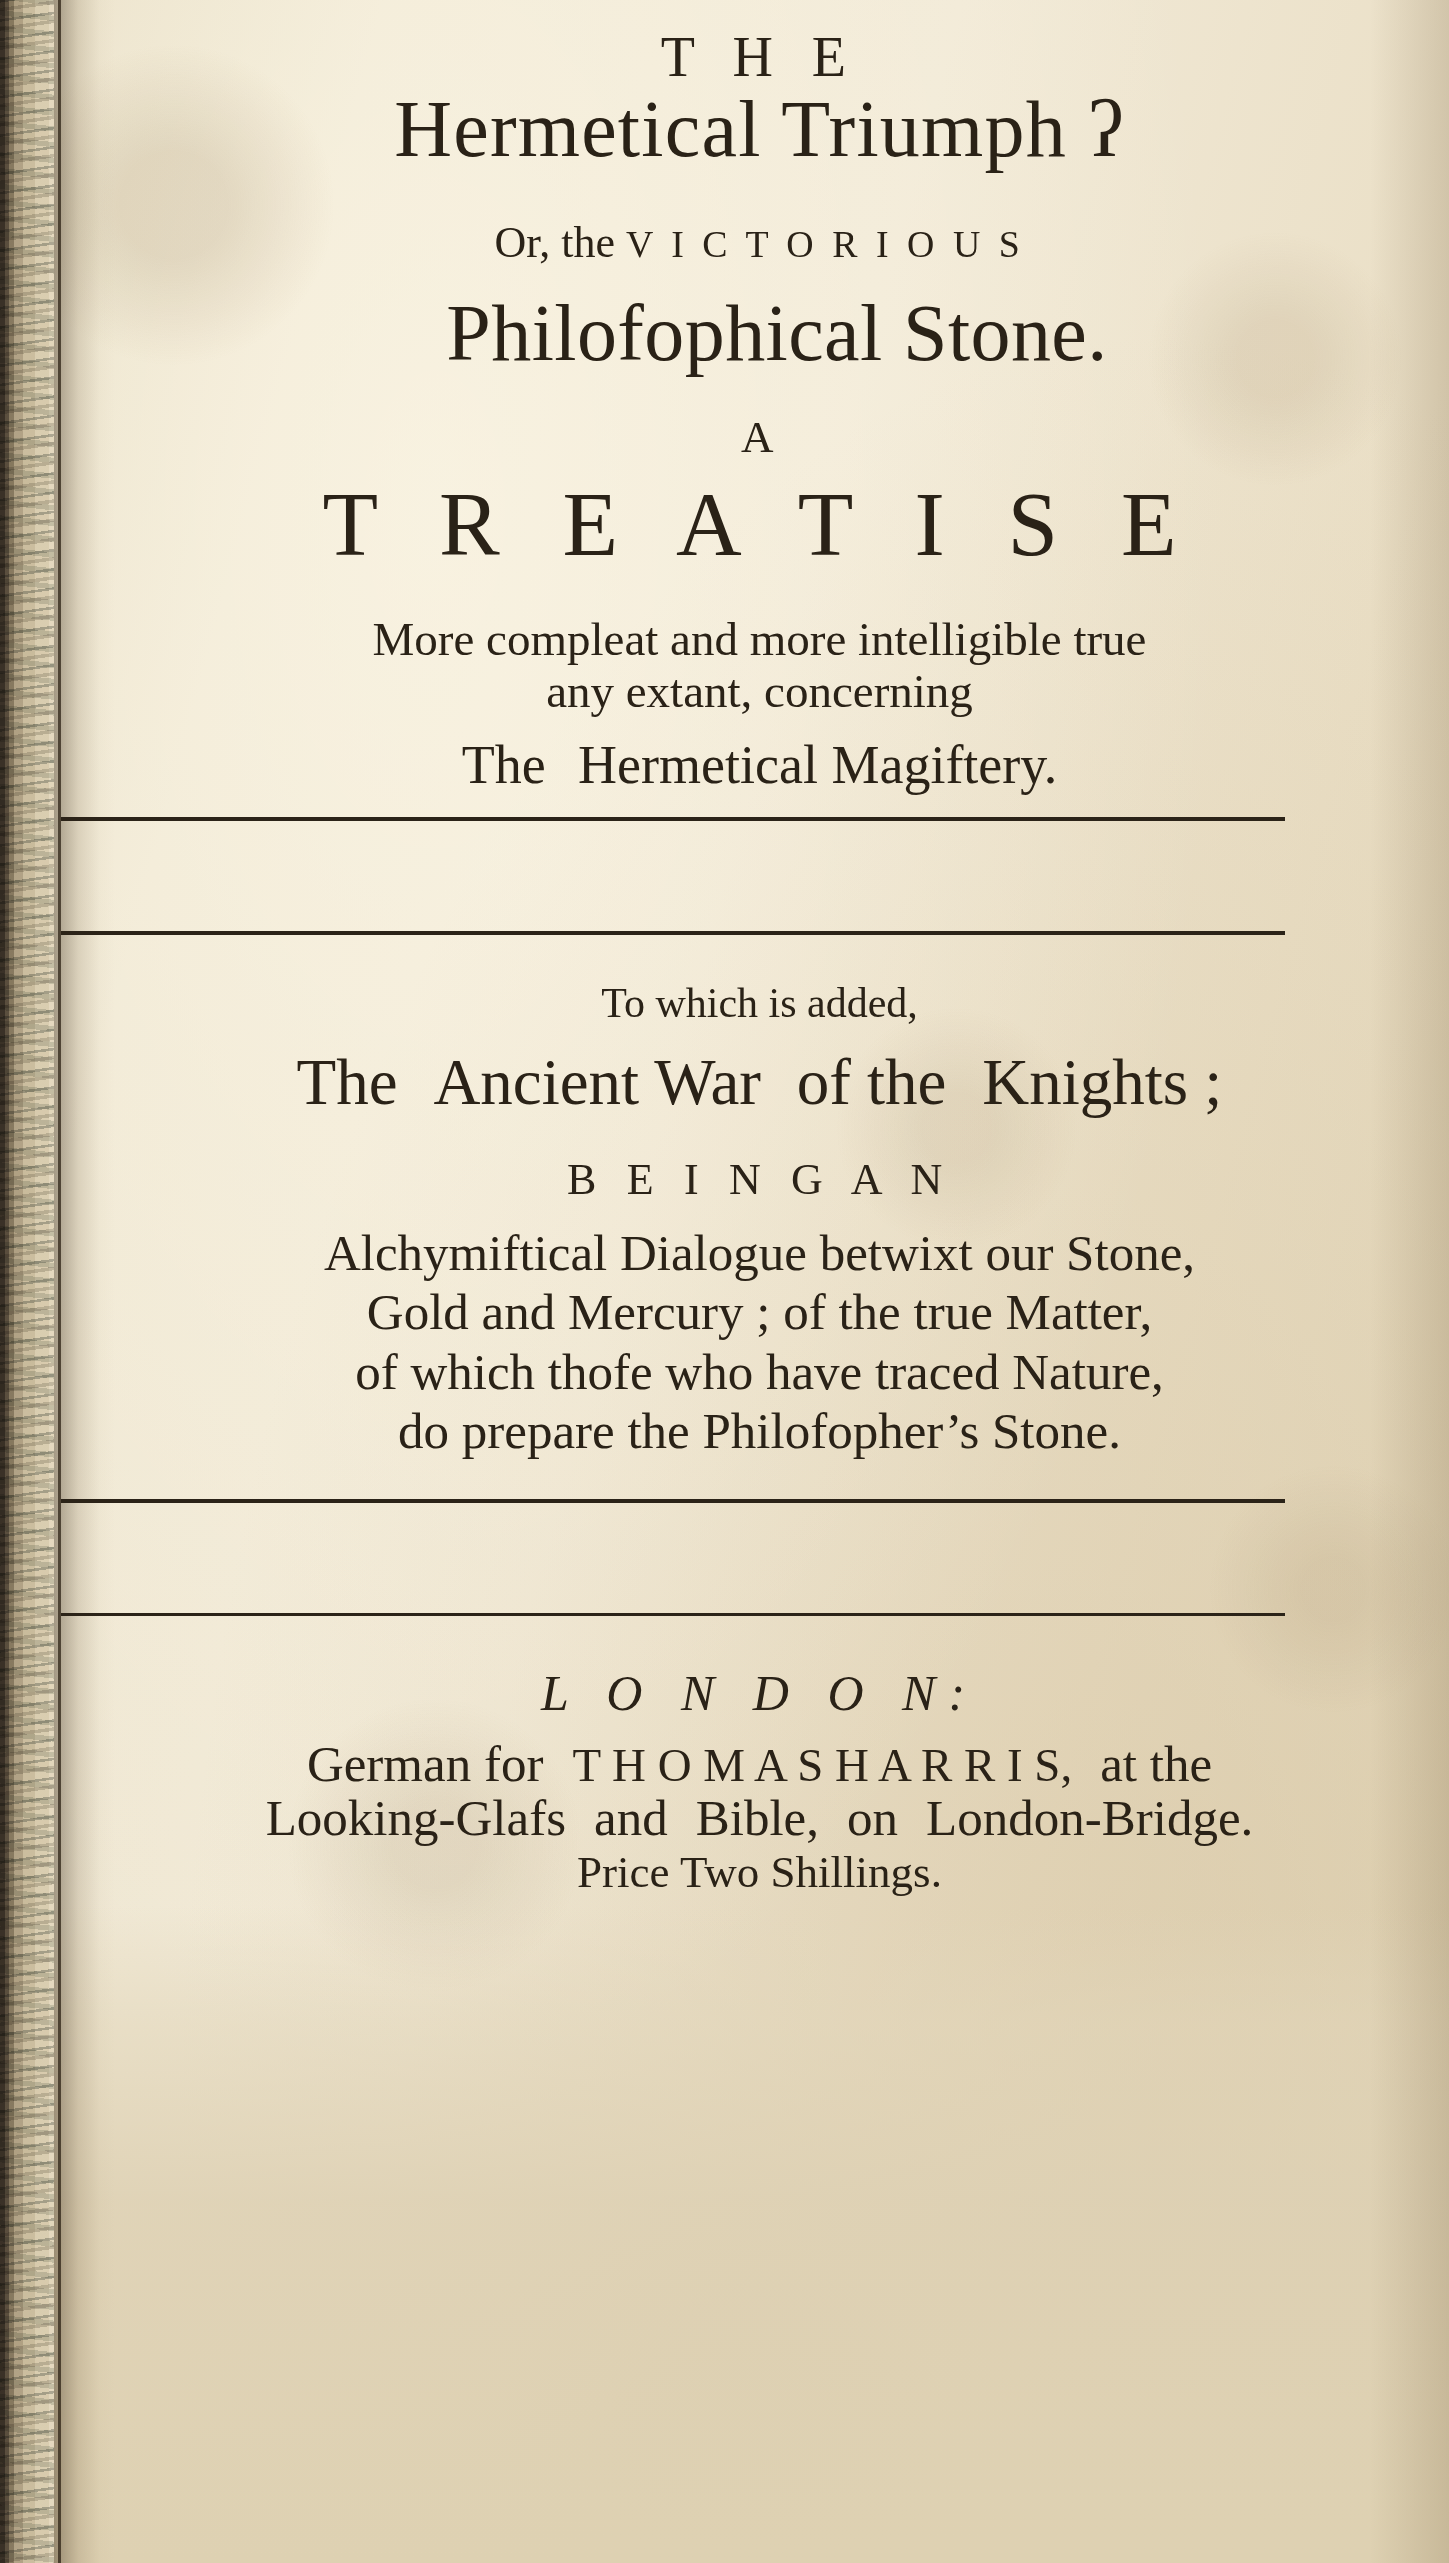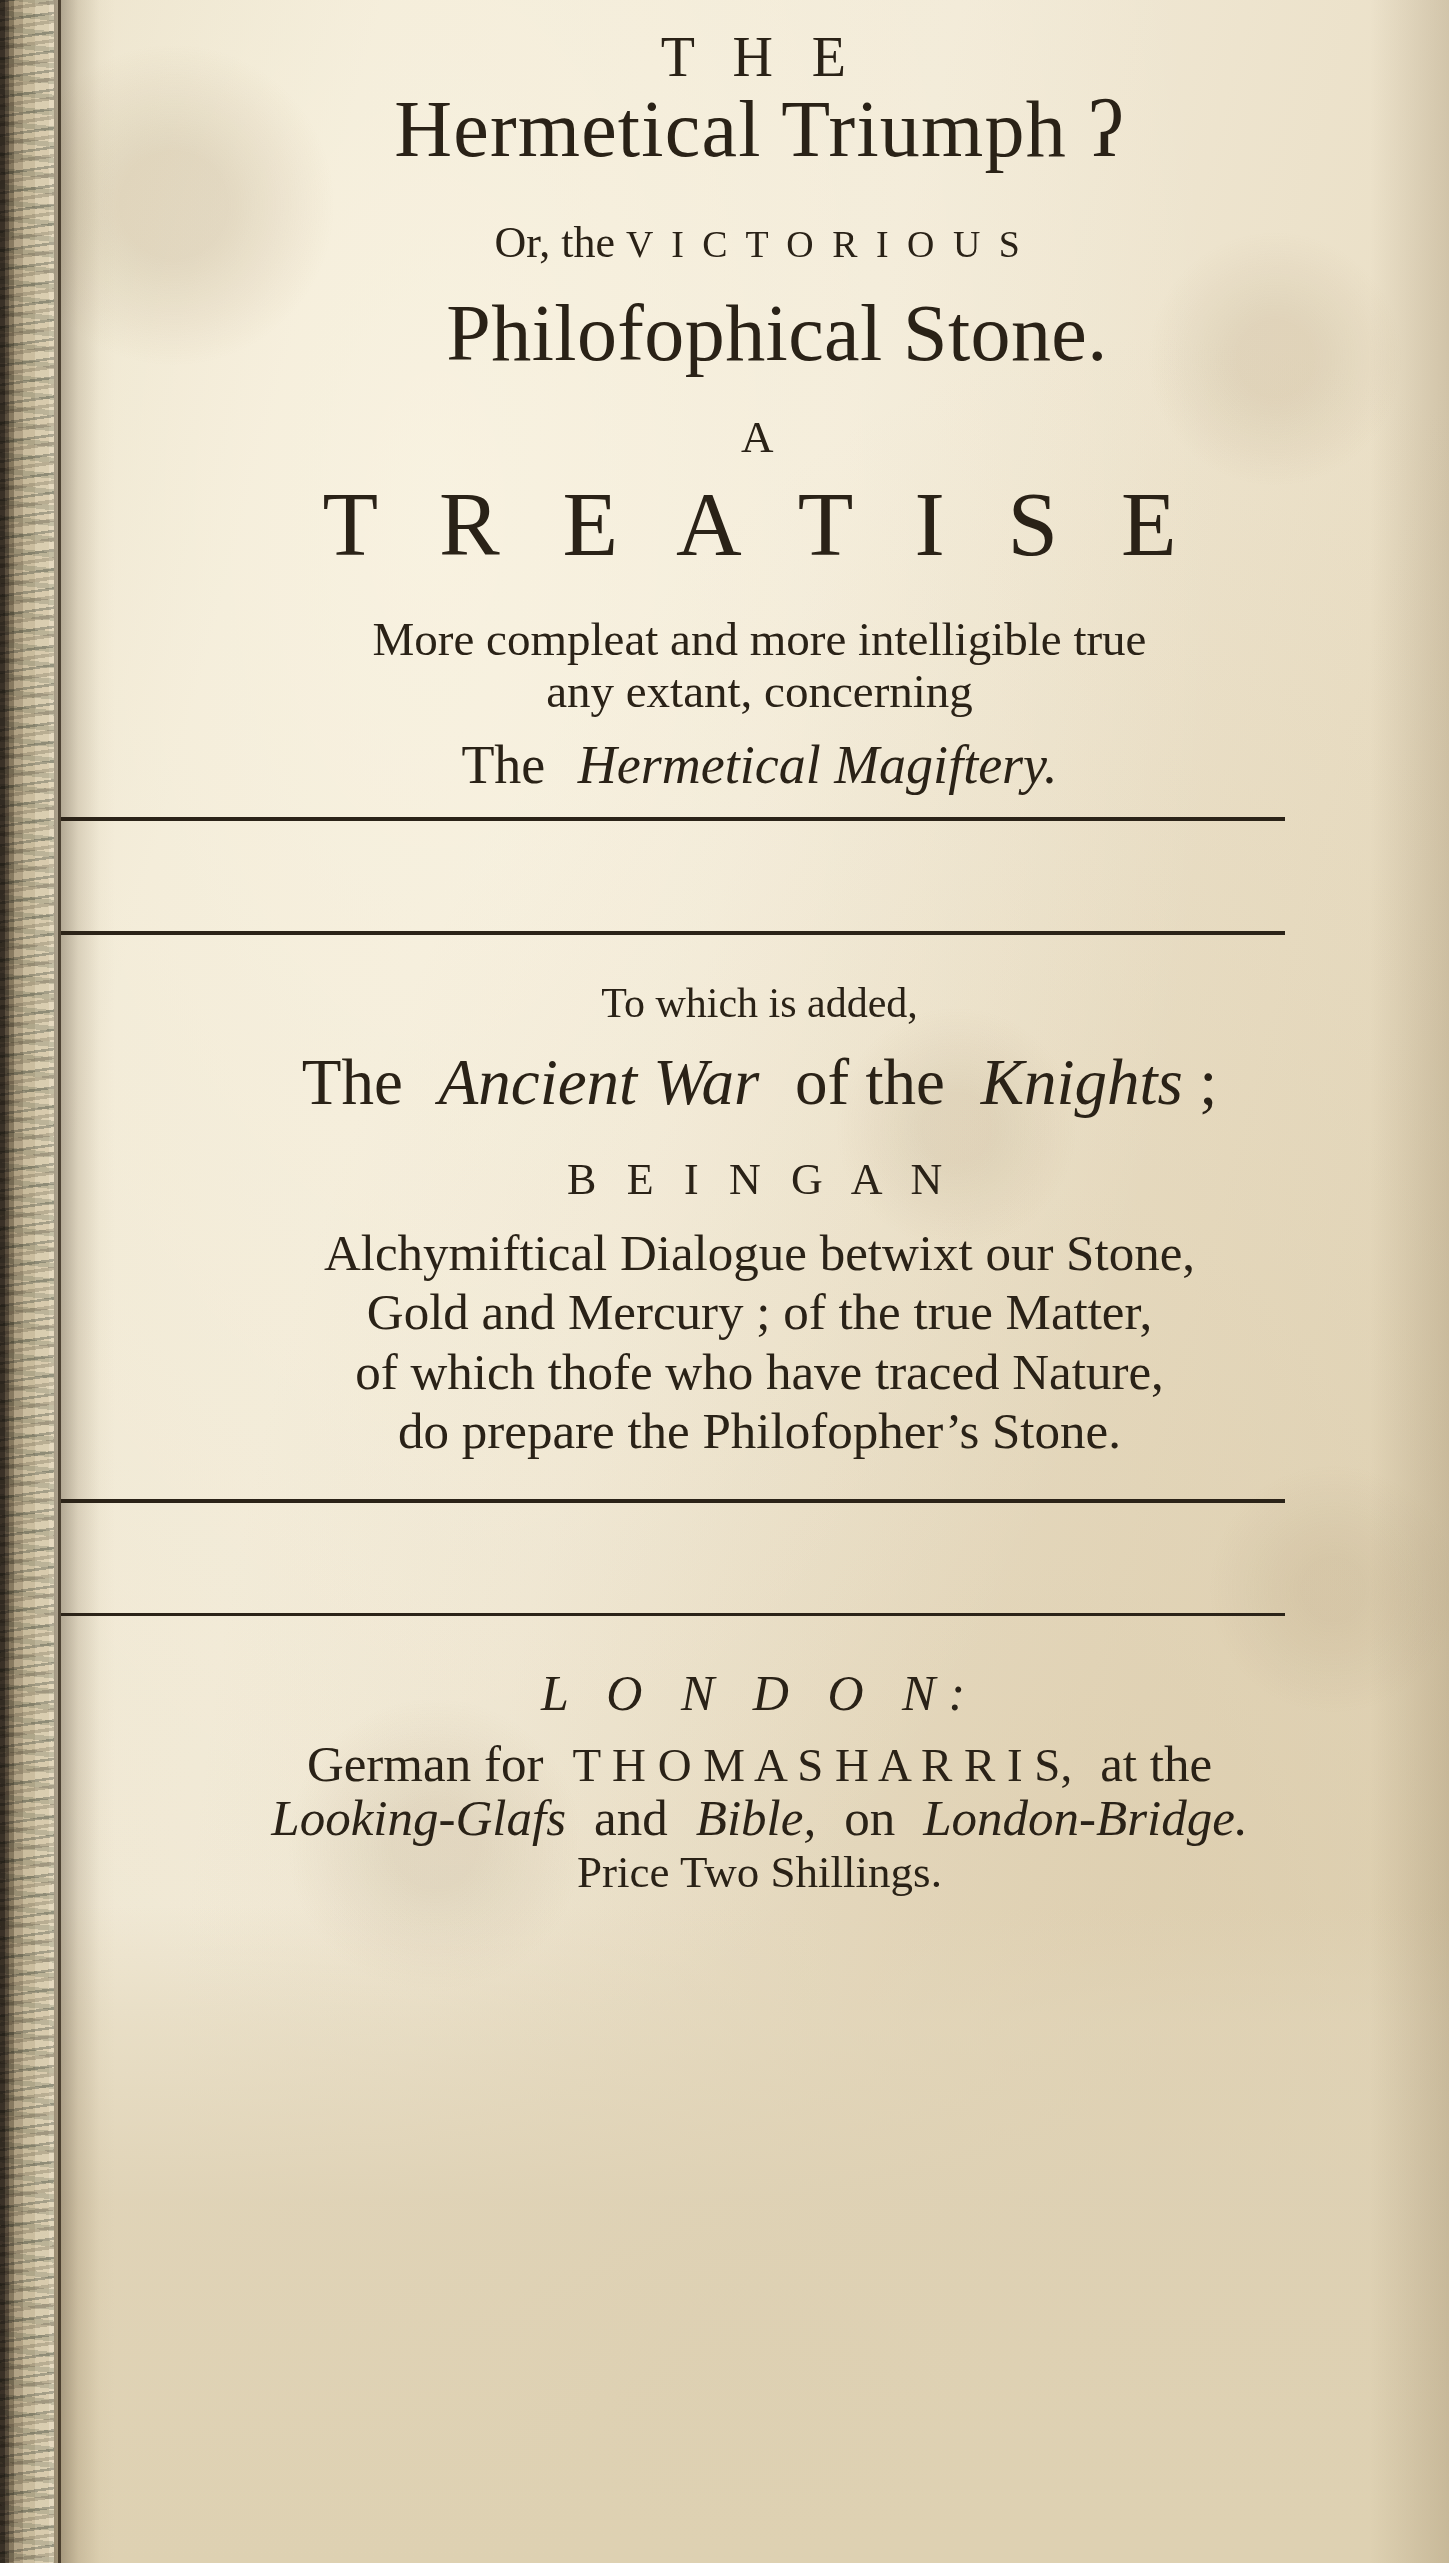--- a/index.html
+++ b/index.html
@@ -89,21 +89,21 @@
     height: 2563px;
     z-index: 6;
     text-align: center;
     padding: 8px;
   }
 
   .line { margin: 0; padding: 0; white-space: nowrap; }
 
   
   .ink  { color: #2a2217; }
-  .ital { font-style: italic; }
+  .ital { }
 
   
   .l-the      { position:absolute; top: 24.5px;  left: 0; width: 100%; font-size: 56px; letter-spacing: 0.22em; }
   .l-herm     { position:absolute; top: 84px;  left: 0; width: 100%; font-size: 80px; letter-spacing: 0.015em; }
   .l-or       { position:absolute; top: 217px; left: 0; width: 100%; font-size: 44px; }
   .l-phil     { position:absolute; top: 288px; left: 17.5px; width: 100%; font-size: 80px; letter-spacing: 0.005em; }
   .l-a        { position:absolute; top: 411px; left: 0; width: 100%; font-size: 45px; letter-spacing: 0.1em; }
   .l-treatise { position:absolute; top: 472px; left: 0; width: 100%; font-size: 91px; letter-spacing: 0.22em; }
   .l-more1    { position:absolute; top: 612px; left: 0; width: 100%; font-size: 47px; }
   .l-more2    { position:absolute; top: 664px; left: 0; width: 100%; font-size: 47px; }

